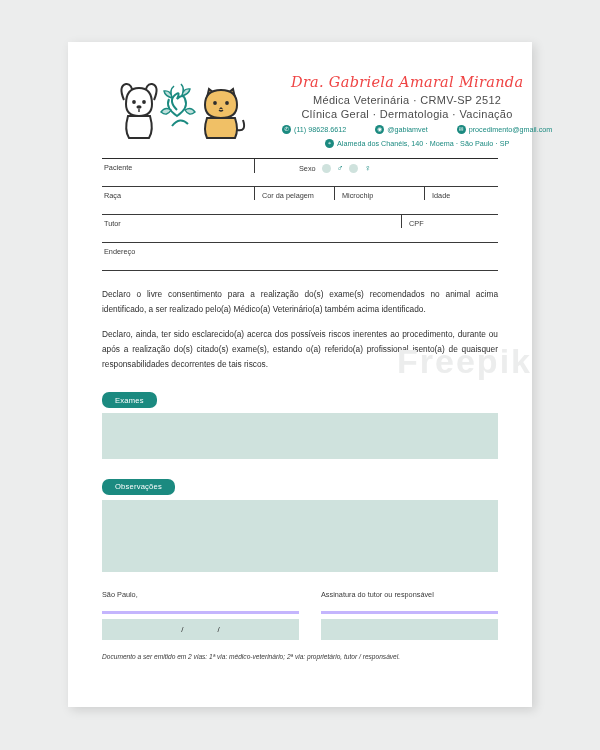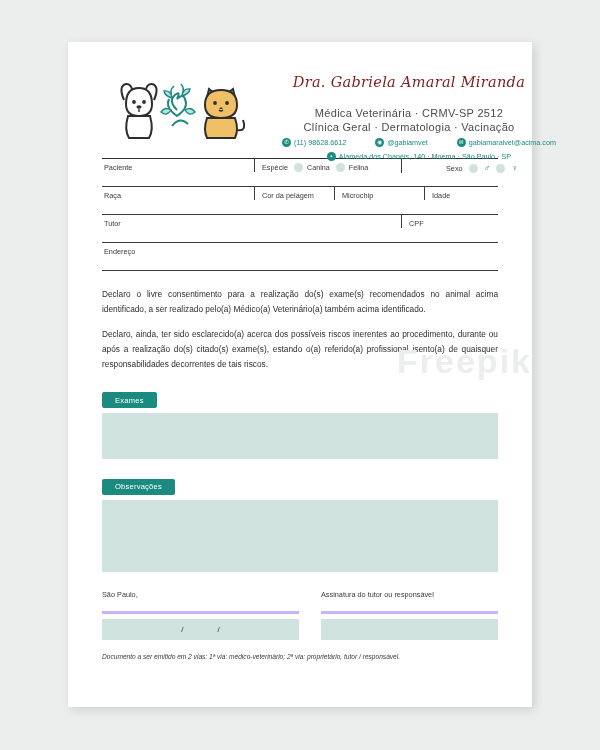--- a/index.html
+++ b/index.html
@@ -60,23 +60,23 @@
   }
   .clinic {
     flex: 1;
     text-align: center;
     padding-top: 2px;
   }
   .doc-name {
     font-family: "DejaVu Serif", serif;
     font-style: italic;
     font-size: 14.5px;
-    color: #7f1d1d;
+    color: #ef4444;
     letter-spacing: 0.3px;
-    margin-bottom: 17px;
+    margin-bottom: 4px;
   }
   .doc-sub {
     font-size: 11px;
     color: #4c4c4c;
     letter-spacing: 0.3px;
     margin-bottom: 2px;
   }
   .contact-row {
     display: flex;
     justify-content: center;
@@ -176,21 +176,21 @@
   }
   .para.second { margin-top: 9px; }
 
   
   .pill {
     display: inline-block;
     background: #1b8a80;
     color: #ffffff;
     font-size: 7.6px;
     padding: 3.5px 13px;
-    border-radius: 2px;
+    border-radius: 7px;
     letter-spacing: 0.2px;
   }
   .pill-wrap { margin-top: 16px; }
   .box {
     margin-top: 5px;
     background: #cfe2dd;
     height: 46px;
     width: 100%;
   }
   .box.tall { height: 72px; }
@@ -283,49 +283,38 @@
           <span class="contact-item">
             <span class="cicon">✆</span>
             <span>(11) 98628.6612</span>
           </span>
           <span class="contact-item">
             <span class="cicon">◉</span>
             <span>@gabiamvet</span>
           </span>
           <span class="contact-item">
             <span class="cicon">✉</span>
-            <span>gabiamaralvet@acima.com</span>
+            <span>procedimento@gmail.com</span>
           </span>
         </div>
 
         <div class="contact-row">
           <span class="contact-item">
             <span class="cicon">⌖</span>
             <span>Alameda dos Chanéis, 140 · Moema · São Paulo · SP</span>
           </span>
         </div>
       </div>
     </div>
 
     <div class="title-rule"></div>
 
     <div class="frow">
       <div class="fcell" style="flex:0 0 152px;">
         <span class="flabel">Paciente</span>
-      </div>
-      <div class="fcell" style="flex:0 0 147px;">
-        <span class="flabel">Espécie</span>
-        <span class="radio">
-          <span class="dot"></span>
-          <span class="radio-label">Canina</span>
-        </span>
-        <span class="radio">
-          <span class="dot"></span>
-          <span class="radio-label">Felina</span>
-        </span>
       </div>
       <div class="fcell" style="flex:1;padding-left:44px;">
         <span class="flabel">Sexo</span>
         <span class="radio">
           <span class="dot"></span>
           <span class="sym">♂</span>
         </span>
         <span class="radio">
           <span class="dot"></span>
           <span class="sym">♀</span>

